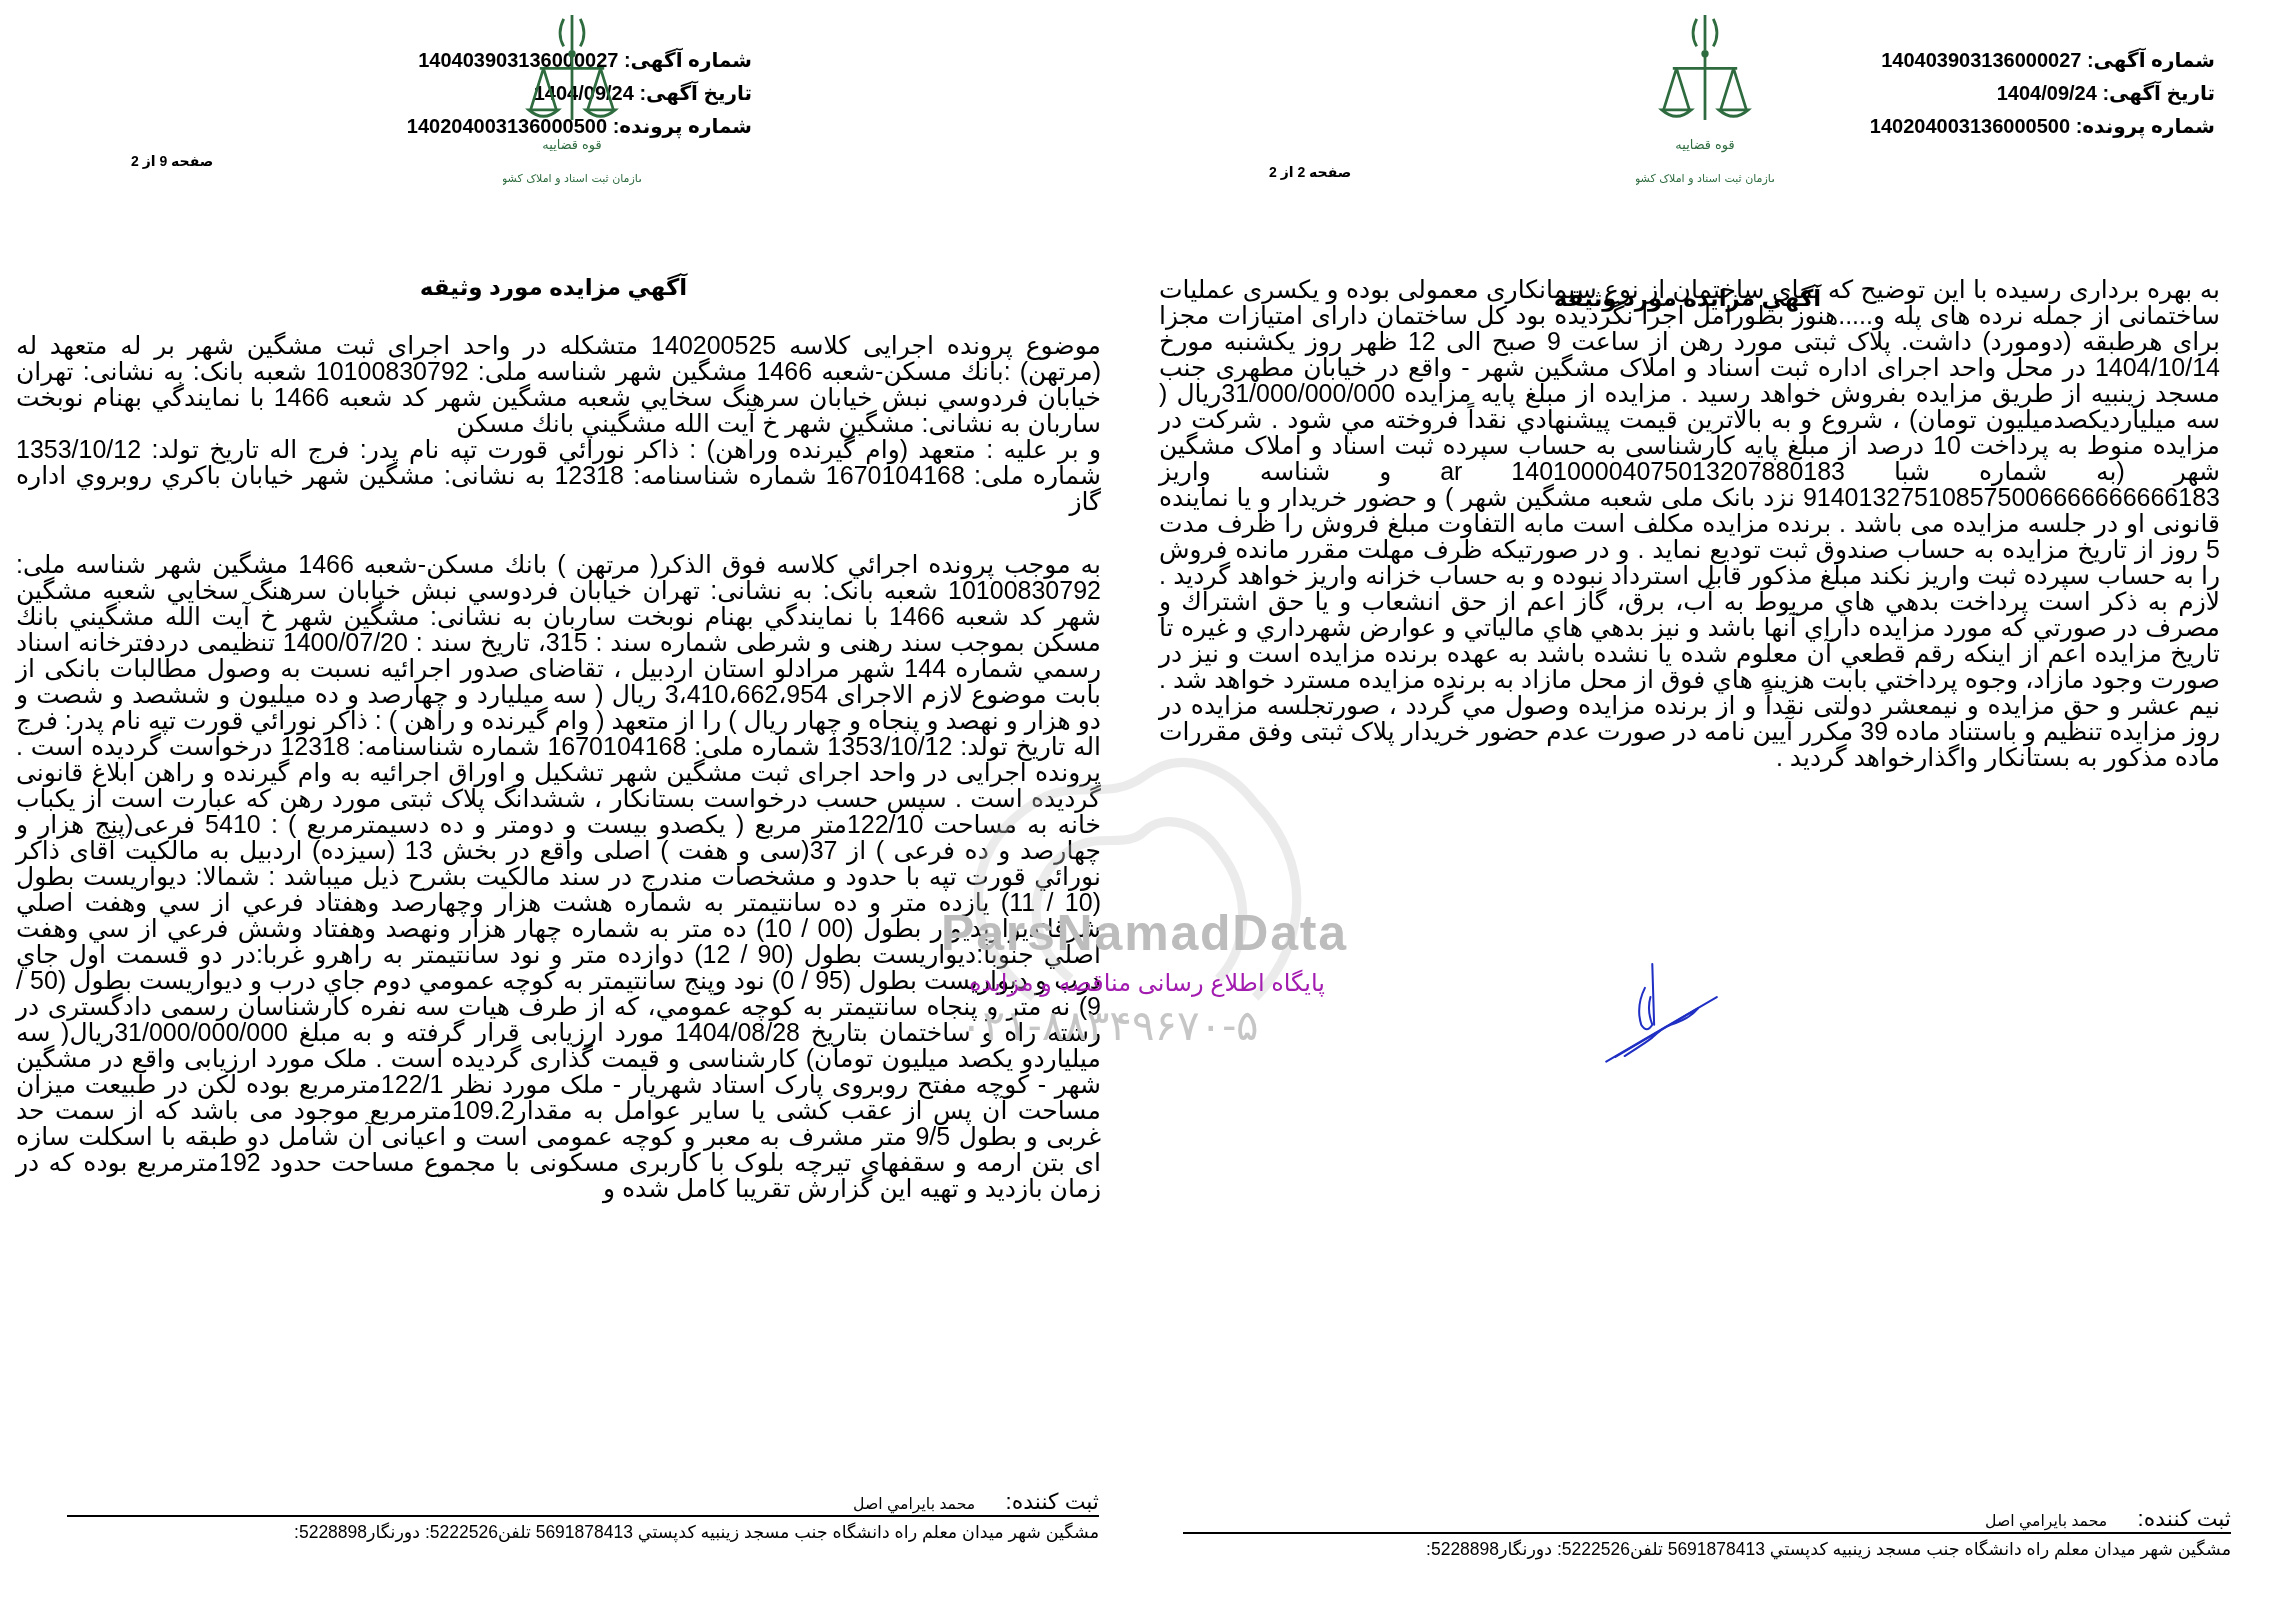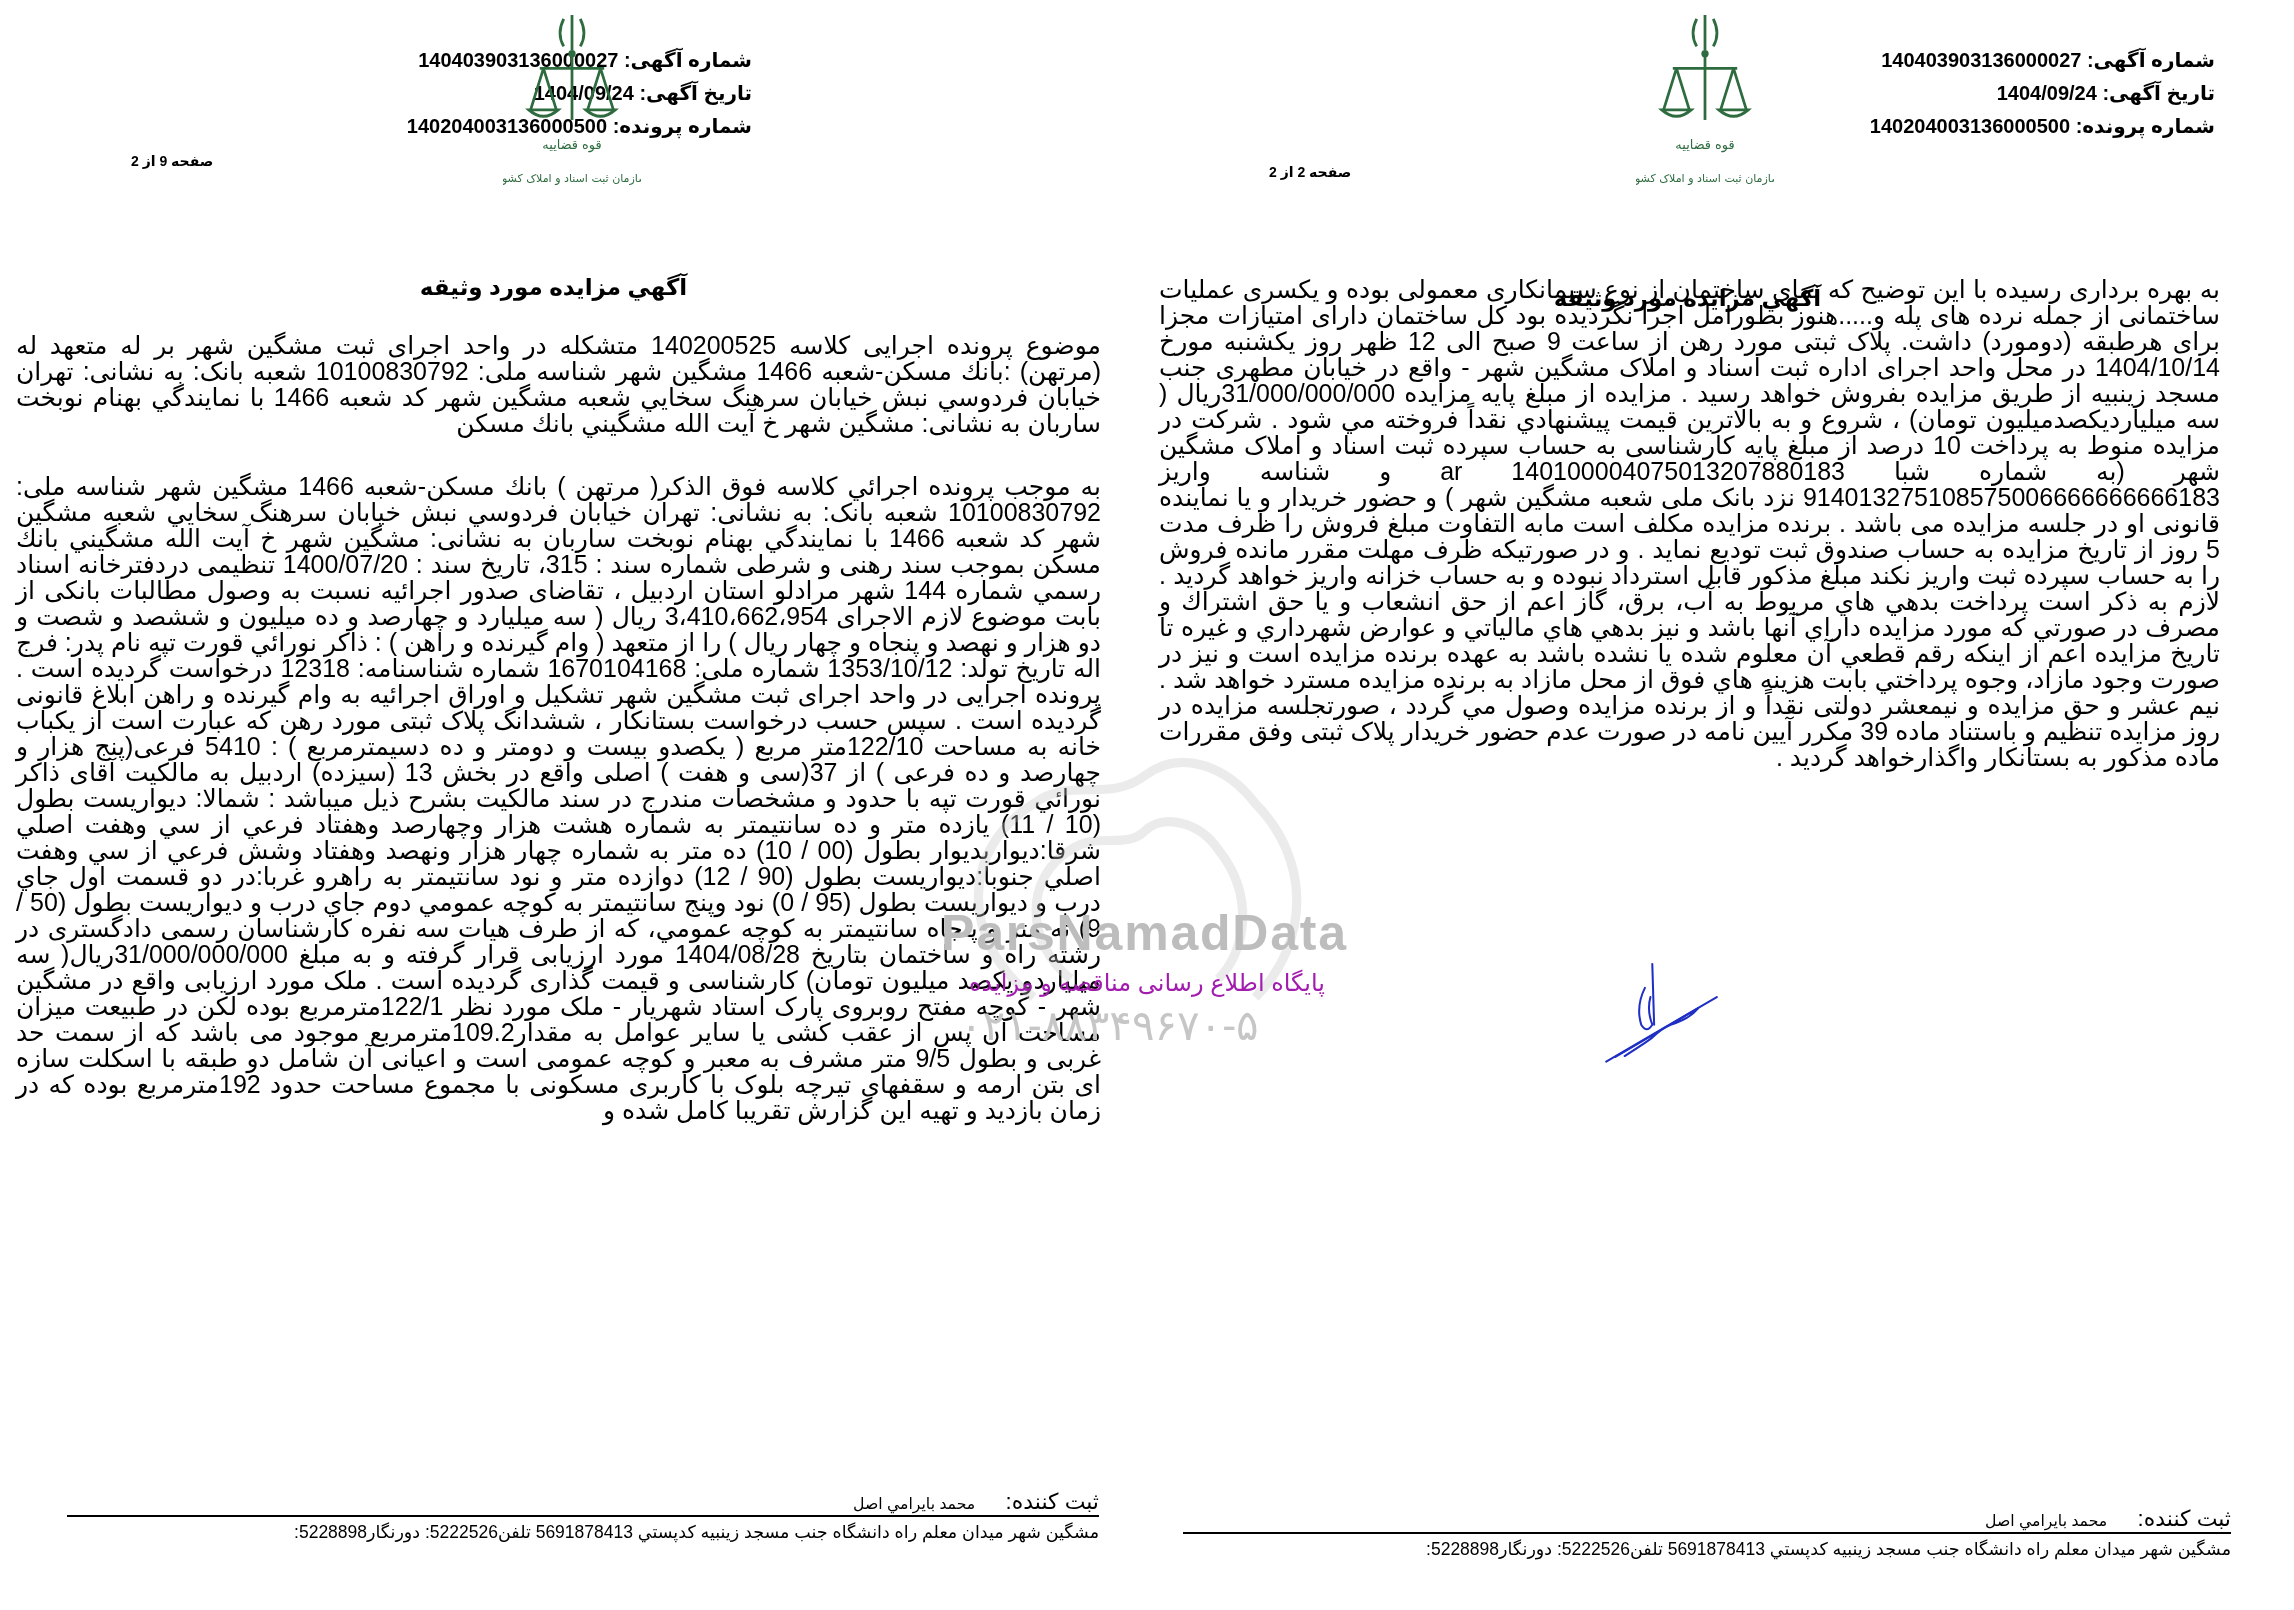--- a/index.html
+++ b/index.html
@@ -72,20 +72,21 @@
     <circle cx="75" cy="46" r="4" fill="#2e6b3f"></circle>
     <text x="75" y="150" font-size="14" fill="#2e6b3f" text-anchor="middle" font-family="DejaVu Sans, sans-serif">قوه قضاییه</text>
     <text x="75" y="185" font-size="12" fill="#2e6b3f" text-anchor="middle" font-family="DejaVu Sans, sans-serif">سازمان ثبت اسناد و املاک کشور</text>
   </svg>
 
   <div class="pageno">صفحه 9 از 2</div>
   <div class="title">آگهي مزايده مورد وثيقه</div>
 
   <div class="body" style="top:325px;">
     <p>موضوع پرونده اجرایی کلاسه 140200525 متشکله در واحد اجرای ثبت مشگین شهر بر له متعهد له (مرتهن) :بانك مسکن-شعبه 1466 مشگین شهر شناسه ملی: 10100830792 شعبه بانک: به نشانی: تهران خيابان فردوسي نبش خيابان سرهنگ سخايي شعبه مشگين شهر كد شعبه 1466 با نمايندگي بهنام نوبخت ساربان به نشانی: مشگين شهر خ آيت الله مشگيني بانك مسكن</p>
+    <p>و بر علیه : متعهد (وام گیرنده وراهن) : ذاکر نورائي قورت تپه نام پدر: فرج اله تاریخ تولد: 1353/10/12 شماره ملی: 1670104168 شماره شناسنامه: 12318 به نشانی: مشگين شهر خيابان باكري روبروي اداره گاز</p>
     <div class="gap"></div>
     <p>به موجب پرونده اجرائي کلاسه فوق الذکر( مرتهن ) بانك مسکن-شعبه 1466 مشگین شهر شناسه ملی: 10100830792 شعبه بانک: به نشانی: تهران خيابان فردوسي نبش خيابان سرهنگ سخايي شعبه مشگين شهر كد شعبه 1466 با نمايندگي بهنام نوبخت ساربان به نشانی: مشگين شهر خ آيت الله مشگيني بانك مسكن بموجب سند رهنی و شرطی شماره سند : 315، تاریخ سند : 1400/07/20 تنظيمی دردفترخانه اسناد رسمي شماره 144 شهر مرادلو استان اردبیل ، تقاضای صدور اجرائیه نسبت به وصول مطالبات بانکی از بابت موضوع لازم الاجرای 3،410،662،954 ریال ( سه میلیارد و چهارصد و ده میلیون و ششصد و شصت و دو هزار و نهصد و پنجاه و چهار ریال ) را از متعهد ( وام گیرنده و راهن ) : ذاکر نورائي قورت تپه نام پدر: فرج اله تاریخ تولد: 1353/10/12 شماره ملی: 1670104168 شماره شناسنامه: 12318 درخواست گردیده است . پرونده اجرایی در واحد اجرای ثبت مشگین شهر تشکیل و اوراق اجرائیه به وام گیرنده و راهن ابلاغ قانونی گردیده است . سپس حسب درخواست بستانکار ، ششدانگ پلاک ثبتی مورد رهن که عبارت است از یکباب خانه به مساحت 122/10متر مربع ( یکصدو بیست و دومتر و ده دسیمترمربع ) : 5410 فرعی(پنج هزار و چهارصد و ده فرعی ) از 37(سی و هفت ) اصلی واقع در بخش 13 (سیزده) اردبیل به مالکیت آقای ذاکر نورائي قورت تپه با حدود و مشخصات مندرج در سند مالکیت بشرح ذیل میباشد : شمالا: ديواريست بطول (10 / 11) يازده متر و ده سانتيمتر به شماره هشت هزار وچهارصد وهفتاد فرعي از سي وهفت اصلي شرقا:ديواربديوار بطول (00 / 10) ده متر به شماره چهار هزار ونهصد وهفتاد وشش فرعي از سي وهفت اصلي جنوبا:ديواريست بطول (90 / 12) دوازده متر و نود سانتيمتر به راهرو غربا:در دو قسمت اول جاي درب و ديواريست بطول (95 / 0) نود وپنج سانتيمتر به كوچه عمومي دوم جاي درب و ديواريست بطول (50 / 9) نه متر و پنجاه سانتيمتر به كوچه عمومي، که از طرف هیات سه نفره کارشناسان رسمی دادگستری در رشته راه و ساختمان بتاریخ 1404/08/28 مورد ارزیابی قرار گرفته و به مبلغ 31/000/000/000ریال( سه میلیاردو یکصد میلیون تومان) کارشناسی و قیمت گذاری گردیده است . ملک مورد ارزیابی واقع در مشگین شهر - کوچه مفتح روبروی پارک استاد شهریار - ملک مورد نظر 122/1مترمربع بوده لکن در طبیعت میزان مساحت آن پس از عقب کشی یا سایر عوامل به مقدار109.2مترمربع موجود می باشد که از سمت حد غربی و بطول 9/5 متر مشرف به معبر و کوچه عمومی است و اعیانی آن شامل دو طبقه با اسکلت سازه ای بتن ارمه و سقفهای تیرچه بلوک با کاربری مسکونی با مجموع مساحت حدود 192مترمربع بوده که در زمان بازدید و تهیه این گزارش تقریبا کامل شده و</p>
   </div>
 
   <div class="reg">
     <span class="lbl">ثبت کننده:</span>
     <span>محمد بايرامي اصل</span>
   </div>
   <div class="rule"></div>
   <div class="footer">مشگين شهر ميدان معلم راه دانشگاه جنب مسجد زينبيه كدپستي 5691878413 تلفن5222526: دورنگار5228898:</div>

